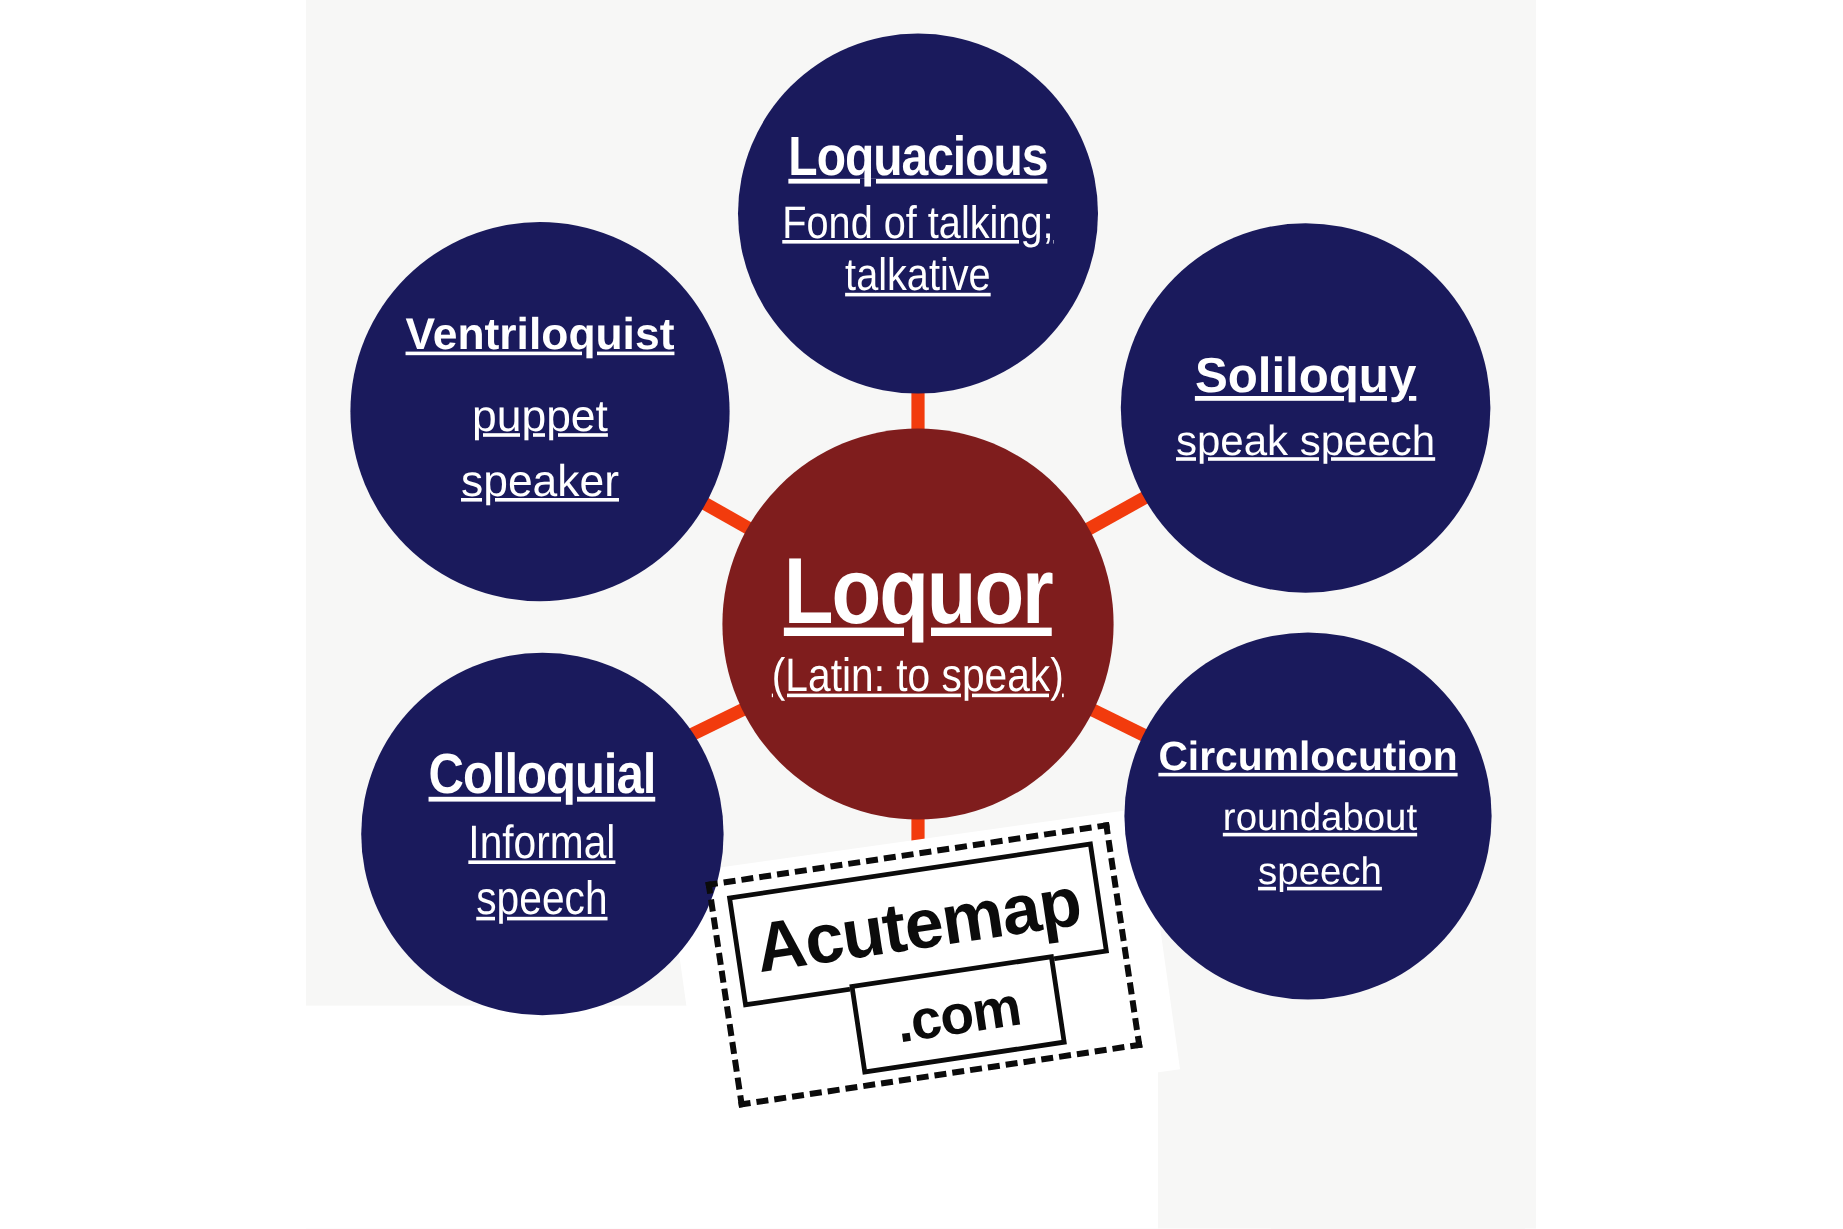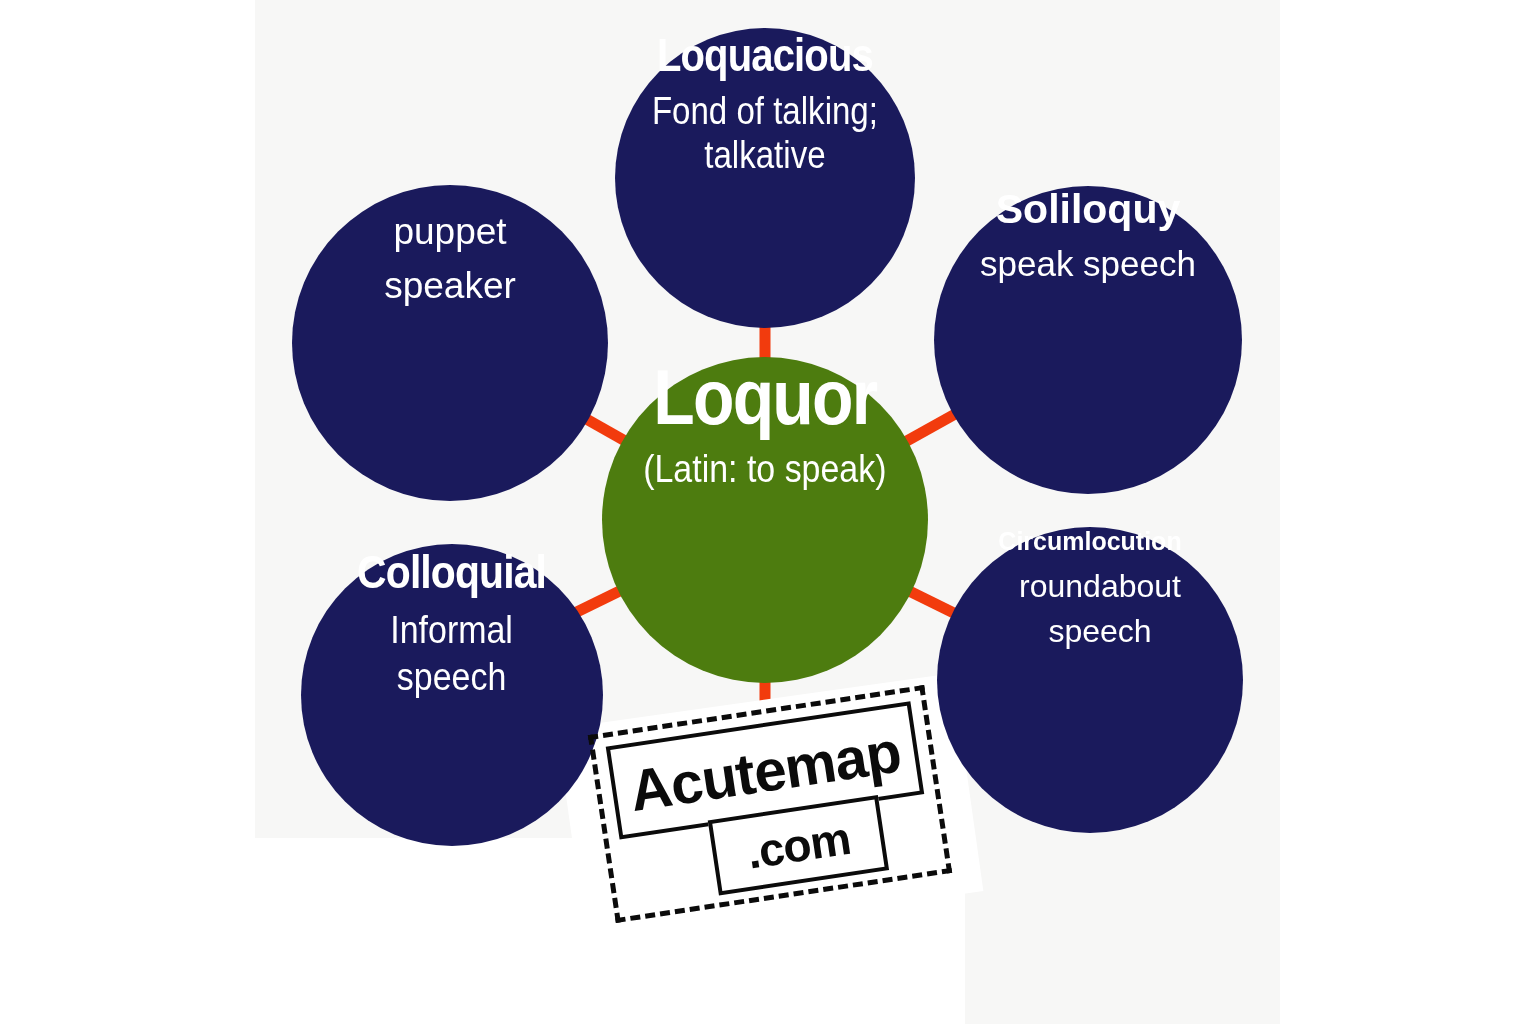--- a/index.html
+++ b/index.html
@@ -22,26 +22,27 @@
   .patch-bottom { left: 255px; top: 838px; width: 710px; height: 186px; }
   .patch-stamp  { left: 570px; top: 700px; width: 400px; height: 220px;
                   transform: rotate(-8deg); }
 
   .circle {
     position: absolute;
     border-radius: 50%;
     display: flex;
     flex-direction: column;
     align-items: center;
-    justify-content: flex-start;
+    justify-content: center;
     text-align: center;
     color: #ffffff;
+    text-decoration: underline;
   }
   .navy   { background: #1a1a5c; }
-  .orange { background: #4d7c0f; }
+  .orange { background: #7f1d1d; }
 
   .txt { display: flex; flex-direction: column; align-items: center; }
   .cond { transform: scaleX(0.87); }
 
   
   .c-center { left: 602px; top: 357px; width: 326px; height: 326px; }
   .c-center .title    { font-size: 78px; font-weight: bold; letter-spacing: -2px; line-height: 1.05; }
   .c-center .subtitle { font-size: 39px; line-height: 1.25; margin-top: 6px; }
 
   
@@ -59,21 +60,21 @@
   .c-soliloquy .title    { font-size: 41px; font-weight: bold; }
   .c-soliloquy .subtitle { font-size: 35px; line-height: 1.3; margin-top: 8px; }
 
   
   .c-colloquial { left: 301px; top: 544px; width: 302px; height: 302px; }
   .c-colloquial .title    { font-size: 47px; font-weight: bold; letter-spacing: -1px; }
   .c-colloquial .subtitle { font-size: 39px; line-height: 1.2; margin-top: 8px; }
 
   
   .c-circumlocution { left: 937px; top: 527px; width: 306px; height: 306px; }
-  .c-circumlocution .title    { font-size: 25px; font-weight: bold; }
+  .c-circumlocution .title    { font-size: 34px; font-weight: bold; }
   .c-circumlocution .subtitle { font-size: 32px; line-height: 1.4; margin-top: 8px; margin-left: 20px; }
 
   .pre { white-space: pre-line; }
 
   
   .stamp {
     position: absolute;
     left: 600px; top: 709px;
     width: 340px; height: 190px;
     transform: rotate(-8.5deg);
@@ -116,20 +117,21 @@
   <div class="circle navy c-loquacious">
     <div class="txt cond">
       <div class="title">Loquacious</div>
       <div class="subtitle pre">Fond of talking;
 talkative</div>
     </div>
   </div>
 
   <div class="circle navy c-ventriloquist">
     <div class="txt">
+      <div class="title">Ventriloquist</div>
       <div class="subtitle pre">puppet
 speaker</div>
     </div>
   </div>
 
   <div class="circle navy c-soliloquy">
     <div class="txt">
       <div class="title">Soliloquy</div>
       <div class="subtitle pre">speak speech</div>
     </div>

